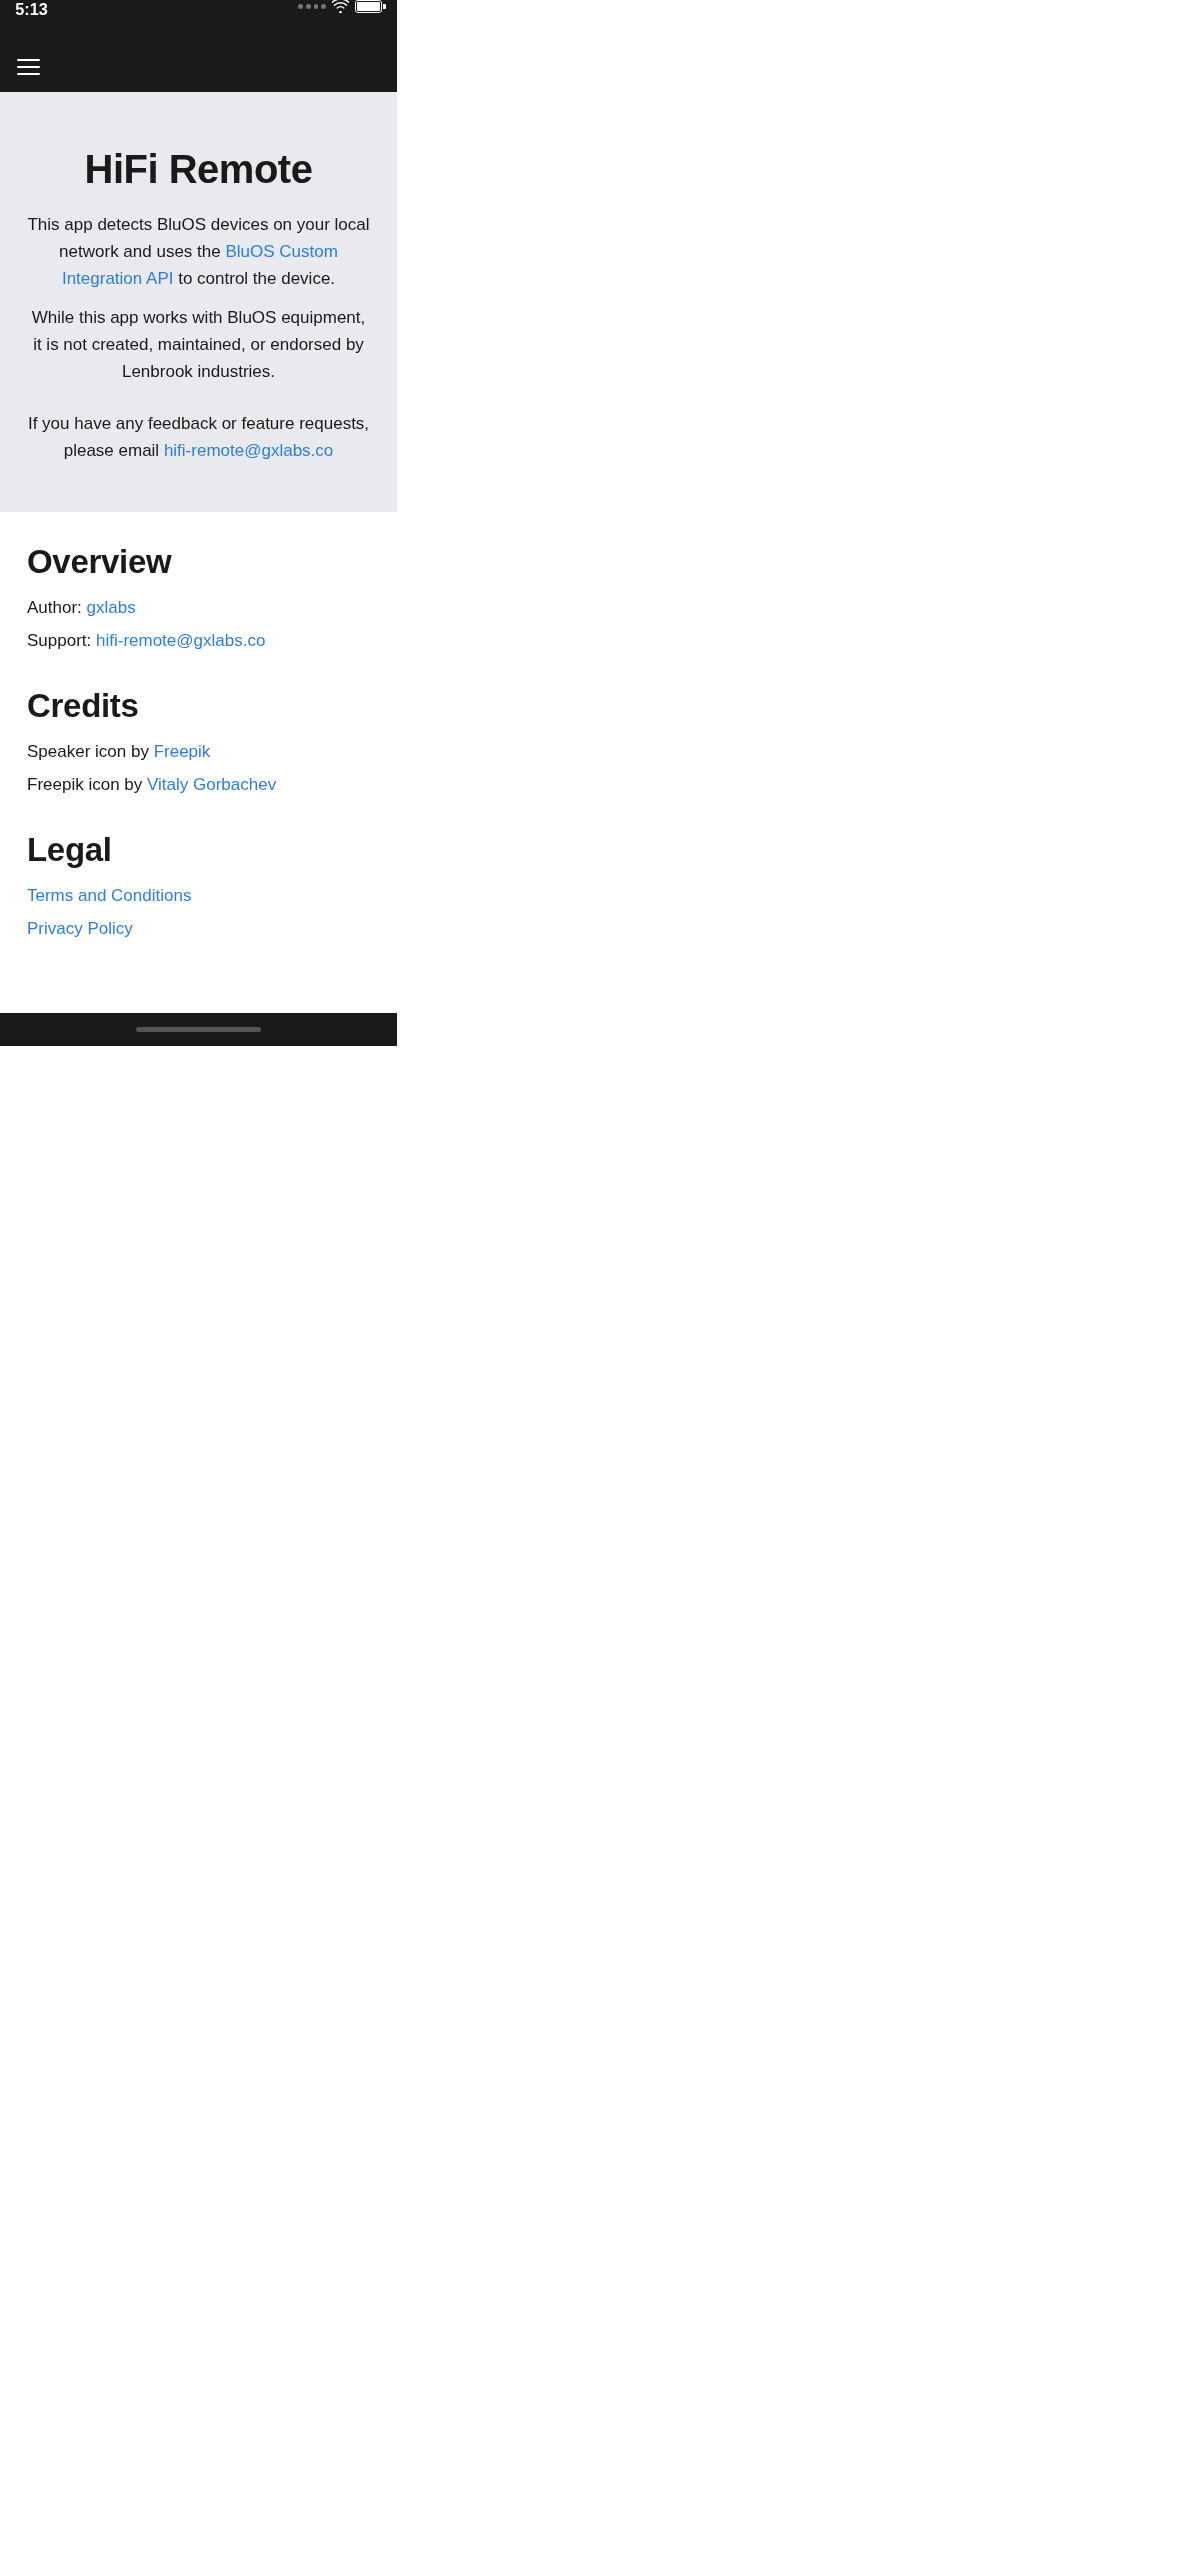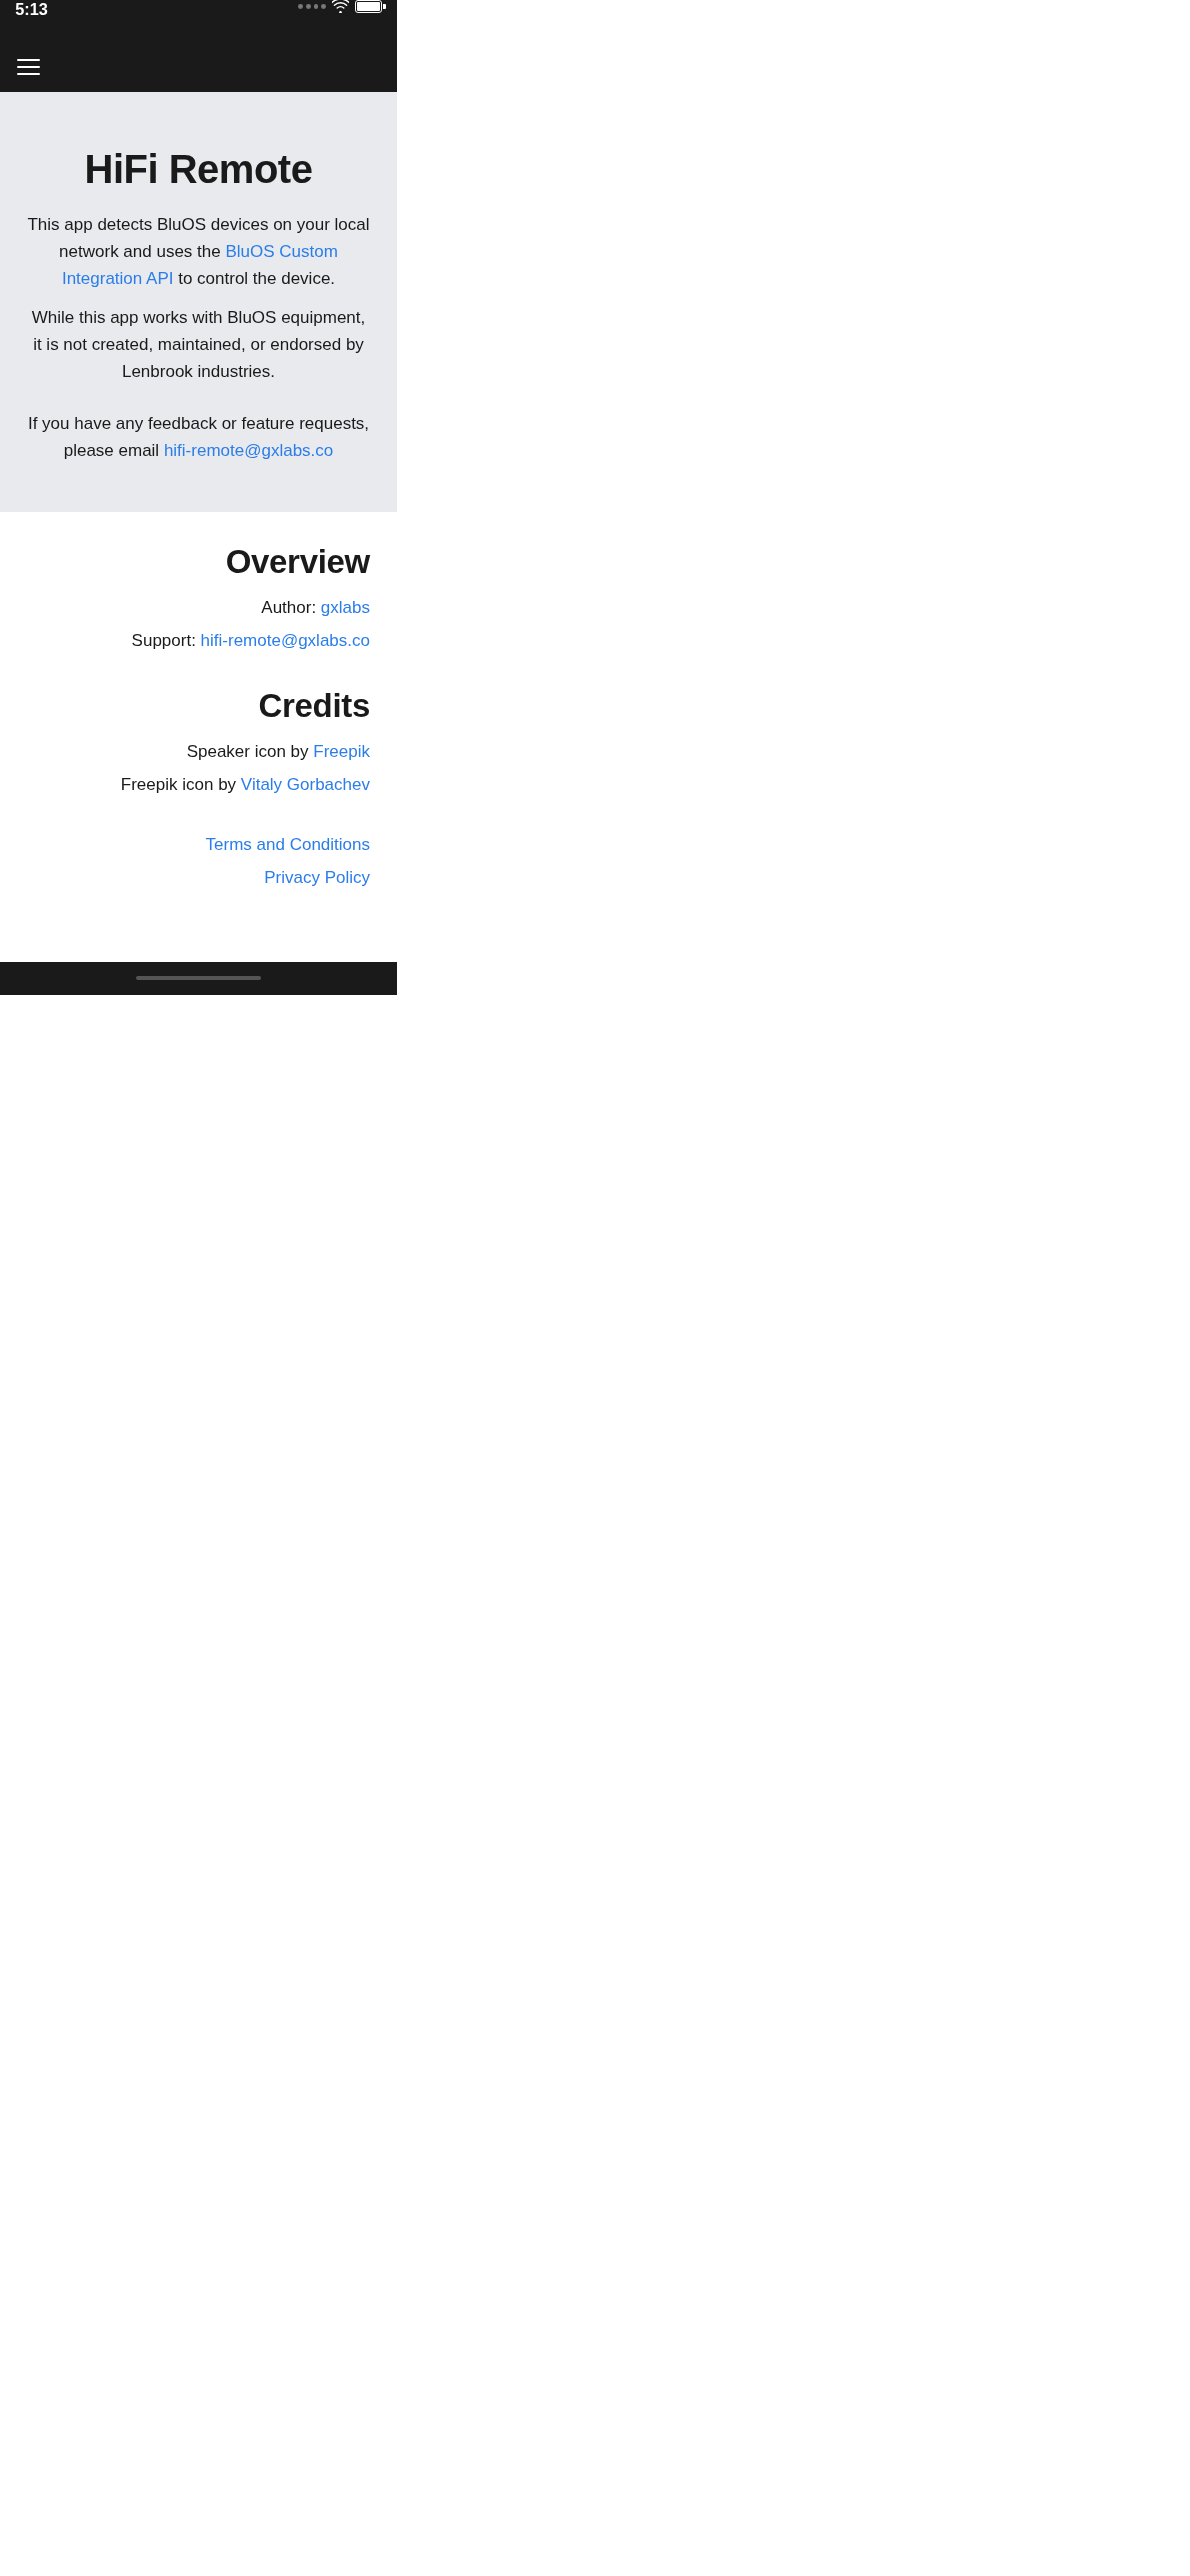--- a/index.html
+++ b/index.html
@@ -143,21 +143,20 @@
     }
 
     
     .main-content {
       background: #ffffff;
       padding: 31px 27px 38px;
     }
 
     .section {
       margin-bottom: 31px;
-      text-align: right;
     }
 
     .section-title {
       font-size: 33px;
       font-weight: 700;
       color: #1a1a1a;
       margin-bottom: 13.4px;
       letter-spacing: -0.3px;
     }
 
@@ -267,20 +266,21 @@
       </p>
       <p>
         <span>Freepik icon by</span>
         <span> </span>
         <a class="link" href="#">Vitaly Gorbachev</a>
       </p>
     </div>
   </div>
 
   <div class="section">
+    <h2 class="section-title">Legal</h2>
     <div class="section-body">
       <p>
         <a class="link" href="#">Terms and Conditions</a>
       </p>
       <p>
         <a class="link" href="#">Privacy Policy</a>
       </p>
     </div>
   </div>
 

